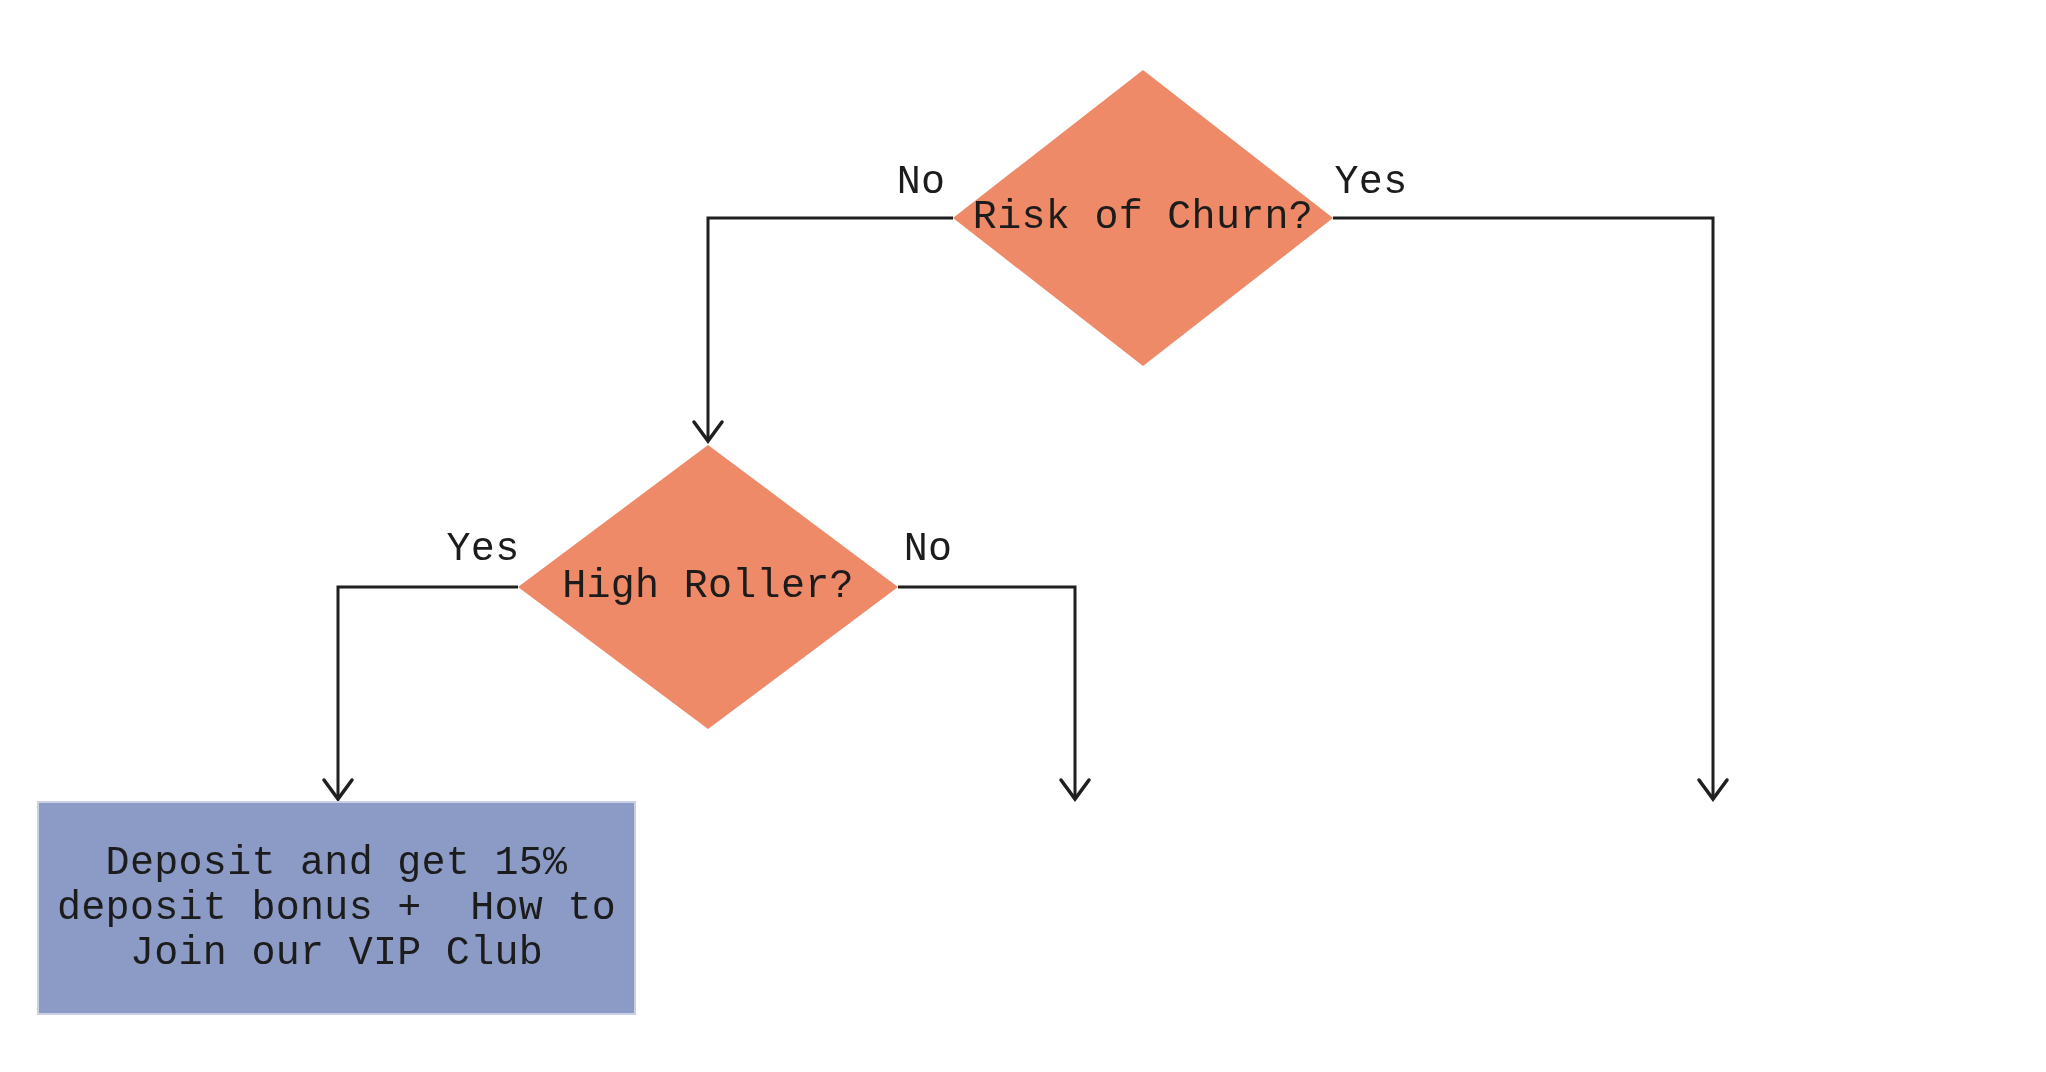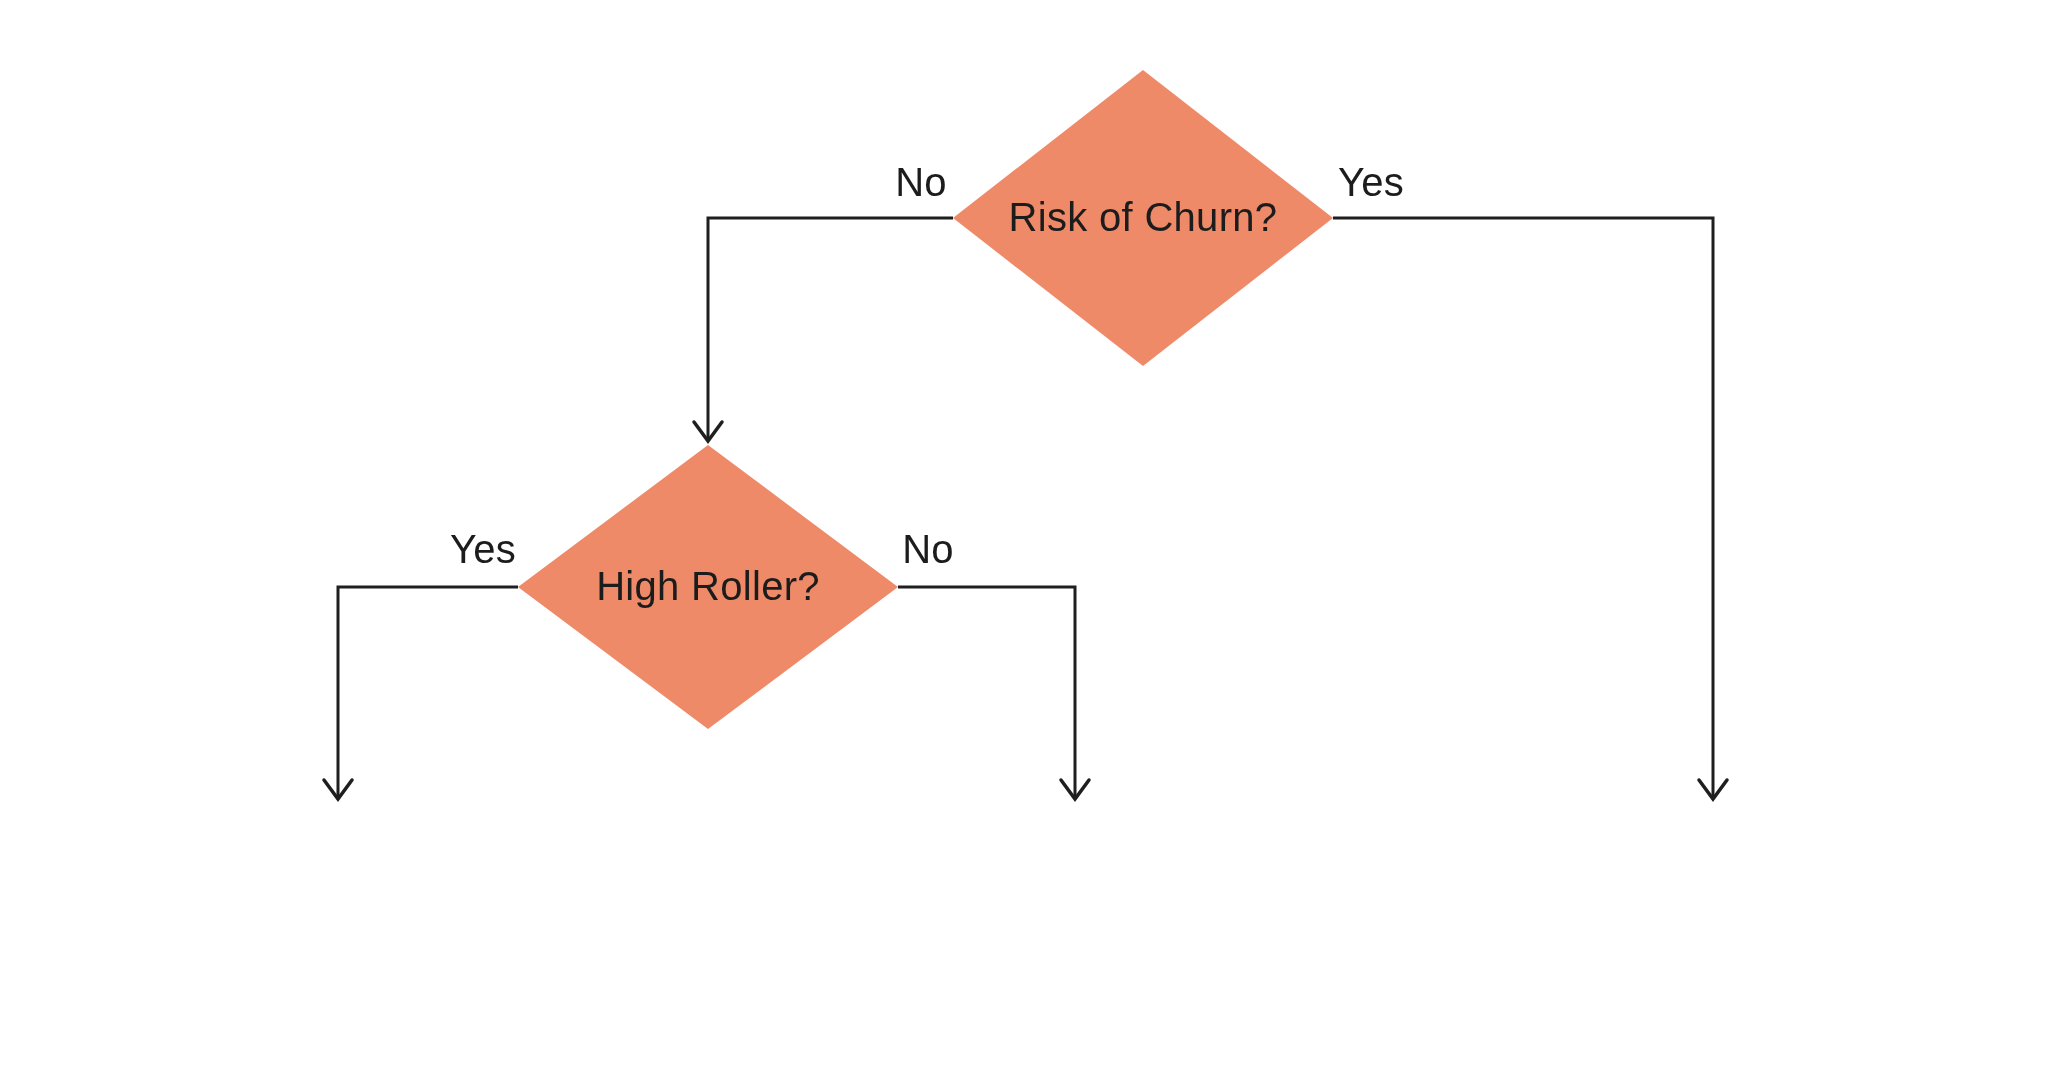--- a/index.html
+++ b/index.html
@@ -5,21 +5,21 @@
   html, body {
     margin: 0;
     padding: 0;
     background: #ffffff;
   }
   #canvas {
     position: relative;
     width: 2046px;
     height: 1072px;
     background: var(--background, #ffffff);
-    font-family: Liberation Sans, sans-serif;
+    font-family: Liberation Mono, monospace;
     color: var(--ink, #1c1c1c);
     overflow: hidden;
   }
   #edges-svg {
     position: absolute;
     left: 0;
     top: 0;
   }
   .connector {
     fill: none;
@@ -91,16 +91,21 @@
   </svg>
 
   <div class="node-label" style="left:1143px; top:217px">Risk of Churn?</div>
   <div class="node-label" style="left:708px; top:586px">High Roller?</div>
 
   <div class="edge-label" style="left:921px; top:182px">No</div>
   <div class="edge-label" style="left:1371px; top:182px">Yes</div>
   <div class="edge-label" style="left:483px; top:549px">Yes</div>
   <div class="edge-label" style="left:928px; top:549px">No</div>
 
+  <div class="outcome-box" style="left:37px; top:801px; width:599px; height:214px">
+    <div class="outcome-text">Deposit and get 15%
+deposit bonus +&nbsp; How to
+Join our VIP Club</div>
+  </div>
 
 
 
 </div>
 
 </body></html>

